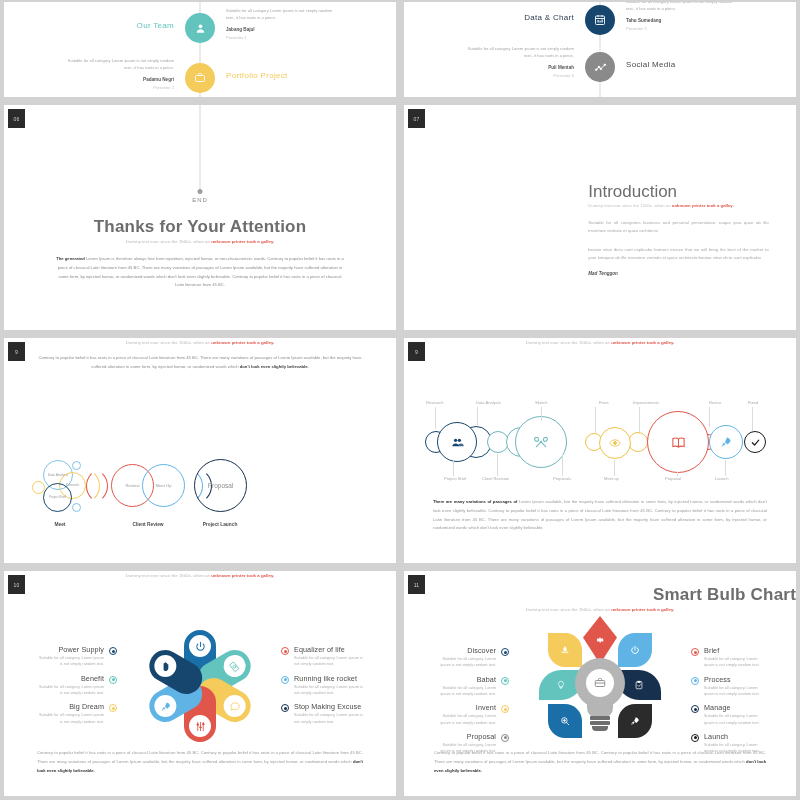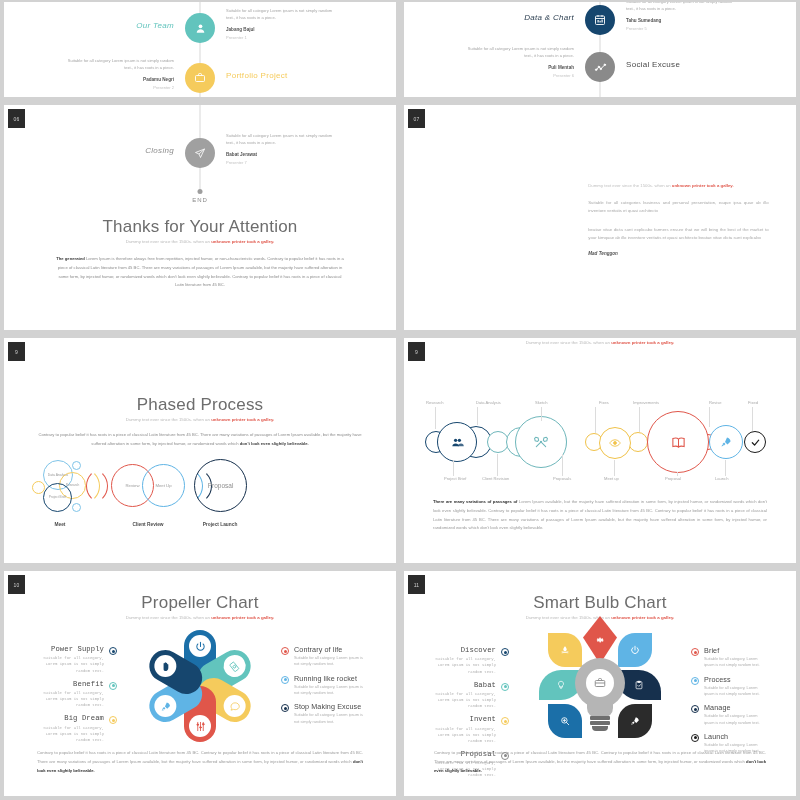--- a/index.html
+++ b/index.html
@@ -32,21 +32,21 @@
     font-size:5px;
     display:flex;align-items:center;justify-content:center;
     letter-spacing:.2px;
     z-index:9;
   }
   
   .s-title{
     text-align:center;
     font-size:17px;
     color:#6d6d6d;
-    font-weight:400;
+    font-weight:700;
     letter-spacing:.2px;
     margin:0;
   }
   .s-sub{
     text-align:center;
     font-size:4.4px;
     color:#b9b9b9;
     margin:2px 0 0 0;
   }
   .s-sub .hl{color:#e0564a;font-weight:bold;}
@@ -79,21 +79,21 @@
     width:30px;height:30px;border-radius:50%;
     transform:translate(-50%,-50%);
     display:flex;align-items:center;justify-content:center;
     color:#fff;font-size:13px;
     z-index:3;
   }
   .tl-label{
     position:absolute;font-size:8px;letter-spacing:.3px;
   }
   .tl-label.right{left:calc(50% + 26px);}
-  .tl-label.left{right:calc(50% + 26px);text-align:right;font-style:italic;}
+  .tl-label.left{right:calc(50% + 26px);text-align:right;}
   .tl-desc{
     position:absolute;width:110px;font-size:4.1px;color:#a6a6a6;line-height:1.7;
   }
   .tl-desc.right{left:calc(50% + 26px);text-align:left;}
   .tl-desc.left{right:calc(50% + 26px);text-align:right;}
   .tl-name{font-size:4.6px;color:#555;font-weight:bold;margin-top:4px;}
   .tl-role{font-size:4px;color:#c3c3c3;margin-top:1px;}
   .tl-end-dot{
     position:absolute;left:50%;width:5px;height:5px;border-radius:50%;
     background:#9e9e9e;transform:translateX(-50%);
@@ -133,21 +133,21 @@
     display:flex;align-items:center;justify-content:center;
     background:#fff;
   }
   .dp-lab{
     position:absolute;font-size:4.1px;color:#aaa;white-space:nowrap;
   }
   .dp-leader{position:absolute;width:1px;background:#dcdcdc;}
 
   
   .li-row{display:flex;align-items:flex-start;gap:5px;margin-bottom:7px;}
-  .li-row.rev{flex-direction:row-reverse;font-family:Liberation Mono, monospace;}
+  .li-row.rev{flex-direction:row-reverse;}
   .li-txt{flex:1;}
   .li-h{font-size:7.2px;color:#4a4a4a;letter-spacing:.1px;line-height:1.1;}
   .li-p{font-size:3.9px;color:#b0b0b0;line-height:1.55;margin-top:1.5px;}
   .li-dot{
     width:8px;height:8px;border-radius:50%;flex:none;margin-top:1px;
     display:flex;align-items:center;justify-content:center;
     box-sizing:border-box;
   }
   .li-dot i{width:3px;height:3px;border-radius:50%;display:block;}
 
@@ -236,76 +236,62 @@
     <div class="tl-row" style="top:41px;">
       <div class="tl-circle" style="background:#8a8a8a;">
         <svg width="13" height="13" viewBox="0 0 24 24" fill="none" stroke="#fff" stroke-width="1.8" stroke-linecap="round">
             <path d="M4 16l5-5 3.5 3.5L20 7"></path>
             <circle cx="4" cy="16" r="1.4" fill="#fff"></circle>
             <circle cx="9" cy="11" r="1.4" fill="#fff"></circle>
             <circle cx="12.5" cy="14.5" r="1.4" fill="#fff"></circle>
             <circle cx="20" cy="7" r="1.4" fill="#fff"></circle>
           </svg>
       </div>
-      <div class="tl-label right" style="color:#4a4a4a;top:17px;">Social Excuse</div>
+      <div class="tl-label right" style="color:#4a4a4a;top:17px;">Social Media</div>
       <div class="tl-desc left" style="top:3px;">
         <div>Suitable for all category Lorem ipsum is not simply random text., it has roots in a piece.</div>
         <div class="tl-name">Puli Mentah</div>
         <div class="tl-role">Presenter 6</div>
       </div>
     </div>
   </div>
 
   <div class="slide">
     <div class="badge">06</div>
     <div class="tl-line" style="top:0;height:84px;bottom:auto;"></div>
 
-    <div class="tl-row" style="top:24px;">
-      <div class="tl-circle" style="background:#a0a0a0;">
-        <svg width="12" height="12" viewBox="0 0 24 24" fill="none" stroke="#fff" stroke-width="1.6" stroke-linejoin="round">
-            <path d="M21 4L3 11l7 3 3 7z"></path>
-            <path d="M21 4L10 14"></path>
-          </svg>
-      </div>
-      <div class="tl-label left" style="color:#8d8d8d;top:17px;">Closing</div>
-      <div class="tl-desc right" style="top:4px;">
-        <div>Suitable for all category Lorem ipsum is not simply random text., it has roots in a piece.</div>
-        <div class="tl-name">Babat Jerawat</div>
-        <div class="tl-role">Presenter 7</div>
-      </div>
-    </div>
 
     <div class="tl-end-dot" style="top:84px;"></div>
     <div class="tl-end-label" style="top:92px;">END</div>
 
     <h2 class="s-title" style="margin-top:112px;">Thanks for Your Attention</h2>
     <p class="s-sub">
       <span>Dummy text ever since the 1500s. when an </span><span class="hl">unknown printer took a galley.</span>
     </p>
 
     <div class="body-text" style="margin:11px 52px 0 52px;">
       <b>The generated</b><span> Lorem Ipsum is therefore always free from repetition, injected humor, or non-characteristic words. Contrary to popular belief it has roots in a piece of classical Latin literature from 45 BC. There are many variations of passages of Lorem Ipsum available, but the majority have suffered alteration in some form, by injected humor, or randomized words which don't look even slightly believable. Contrary to popular belief it has roots in a piece of classical Latin literature from 45 BC.</span>
     </div>
   </div>
 
   <div class="slide">
     <div class="badge">07</div>
     <div class="intro-wrap">
+      <div class="intro-title">Introduction</div>
       <div class="intro-sub">
         <span>Dummy text ever since the 1500s. when an </span><span class="hl">unknown printer took a galley.</span>
       </div>
       <div class="intro-p">Suitable for all categories business and personal presentation, eaque ipsa quae ab illo inventore veritatis et quasi architecto</div>
       <div class="intro-p">beatae vitae dicta sunt explicabo farmers ensure that we will bring the best of the market to your kimquae ab illo inventore veritatis et quasi architecto beatae vitae dicta sunt explicabo</div>
       <div class="intro-sign">Mad Tenggon</div>
     </div>
   </div>
 
   <div class="slide">
     <div class="badge">9</div>
-    <h2 class="s-title" style="margin-top:57px;">Phased Process</h2>
     <p class="s-sub">
       <span>Dummy text ever since the 1500s. when an </span><span class="hl">unknown printer took a galley.</span>
     </p>
     <div class="body-text" style="margin:9px 33px 0 33px;">
       <span>Contrary to popular belief it has roots in a piece of classical Latin literature from 45 BC. There are many variations of passages of Lorem Ipsum available, but the majority have suffered alteration in some form, by injected humor, or randomized words which </span><b>don't look even slightly believable.</b>
     </div>
 
     <div style="position:absolute;left:0;top:118px;width:392px;height:60px;">
 
       <div class="ring" style="left:28px;top:25px;width:13px;height:13px;border:1px solid #f5cb5c;"></div>
@@ -424,21 +410,20 @@
       <div class="dp-leader" style="left:321px;top:62px;height:16px;"></div>
     </div>
 
     <div class="body-just" style="position:absolute;left:29px;right:29px;top:160px;">
       <b>There are many variations of passages of</b><span> Lorem Ipsum available, but the majority have suffered alteration in some form, by injected humor, or randomized words which don't look even slightly believable. Contrary to popular belief it has roots in a piece of classical Latin literature from 45 BC. Contrary to popular belief it has roots in a piece of classical Latin literature from 45 BC. There are many variations of passages of Lorem Ipsum available, but the majority have suffered alteration in some form, by injected humor, or randomized words which don't look even slightly believable.</span>
     </div>
   </div>
 
   <div class="slide">
     <div class="badge">10</div>
-    <h2 class="s-title" style="margin-top:22px;">Propeller Chart</h2>
     <p class="s-sub">
       <span>Dummy text ever since the 1500s. when an </span><span class="hl">unknown printer took a galley.</span>
     </p>
 
     <div style="position:absolute;left:33px;top:75px;width:80px;text-align:right;">
       <div class="li-row rev">
         <div class="li-dot" style="border:1px solid #16466e;">
             <i style="background:#16466e;"></i>
           </div>
         <div class="li-txt">
@@ -465,21 +450,21 @@
         </div>
       </div>
     </div>
 
     <div style="position:absolute;right:33px;top:75px;width:82px;text-align:left;">
       <div class="li-row">
         <div class="li-dot" style="border:1px solid #e0564a;">
             <i style="background:#e0564a;"></i>
           </div>
         <div class="li-txt">
-          <div class="li-h">Contrary of life</div>
+          <div class="li-h">Equalizer of life</div>
           <div class="li-p">Suitable for all category, Lorem ipsum is not simply random text.</div>
         </div>
       </div>
       <div class="li-row">
         <div class="li-dot" style="border:1px solid #5fb4e5;">
             <i style="background:#5fb4e5;"></i>
           </div>
         <div class="li-txt">
           <div class="li-h">Running like rocket</div>
           <div class="li-p">Suitable for all category, Lorem ipsum is not simply random text.</div>
@@ -553,21 +538,21 @@
       </div>
     </div>
 
     <div class="body-just" style="position:absolute;left:33px;right:33px;top:178px;text-align:justify;">
       <span>Contrary to popular belief it has roots in a piece of classical Latin literature from 45 BC. Contrary to popular belief it has roots in a piece of classical Latin literature from 45 BC. There are many variations of passages of Lorem Ipsum available, but the majority have suffered alteration in some form, by injected humor, or randomized words which </span><b>don't look even slightly believable.</b>
     </div>
   </div>
 
   <div class="slide">
     <div class="badge">11</div>
-    <h2 class="s-title" style="margin-top:22px;">Smart Bulb Chart</h2>
+    <h2 class="s-title" style="margin-top:14px;text-align:right;">Smart Bulb Chart</h2>
     <p class="s-sub">
       <span>Dummy text ever since the 1500s. when an </span><span class="hl">unknown printer took a galley.</span>
     </p>
 
     <div style="position:absolute;left:30px;top:76px;width:75px;text-align:right;">
       <div class="li-row rev">
         <div class="li-dot" style="border:1px solid #16466e;">
             <i style="background:#16466e;"></i>
           </div>
         <div class="li-txt">

